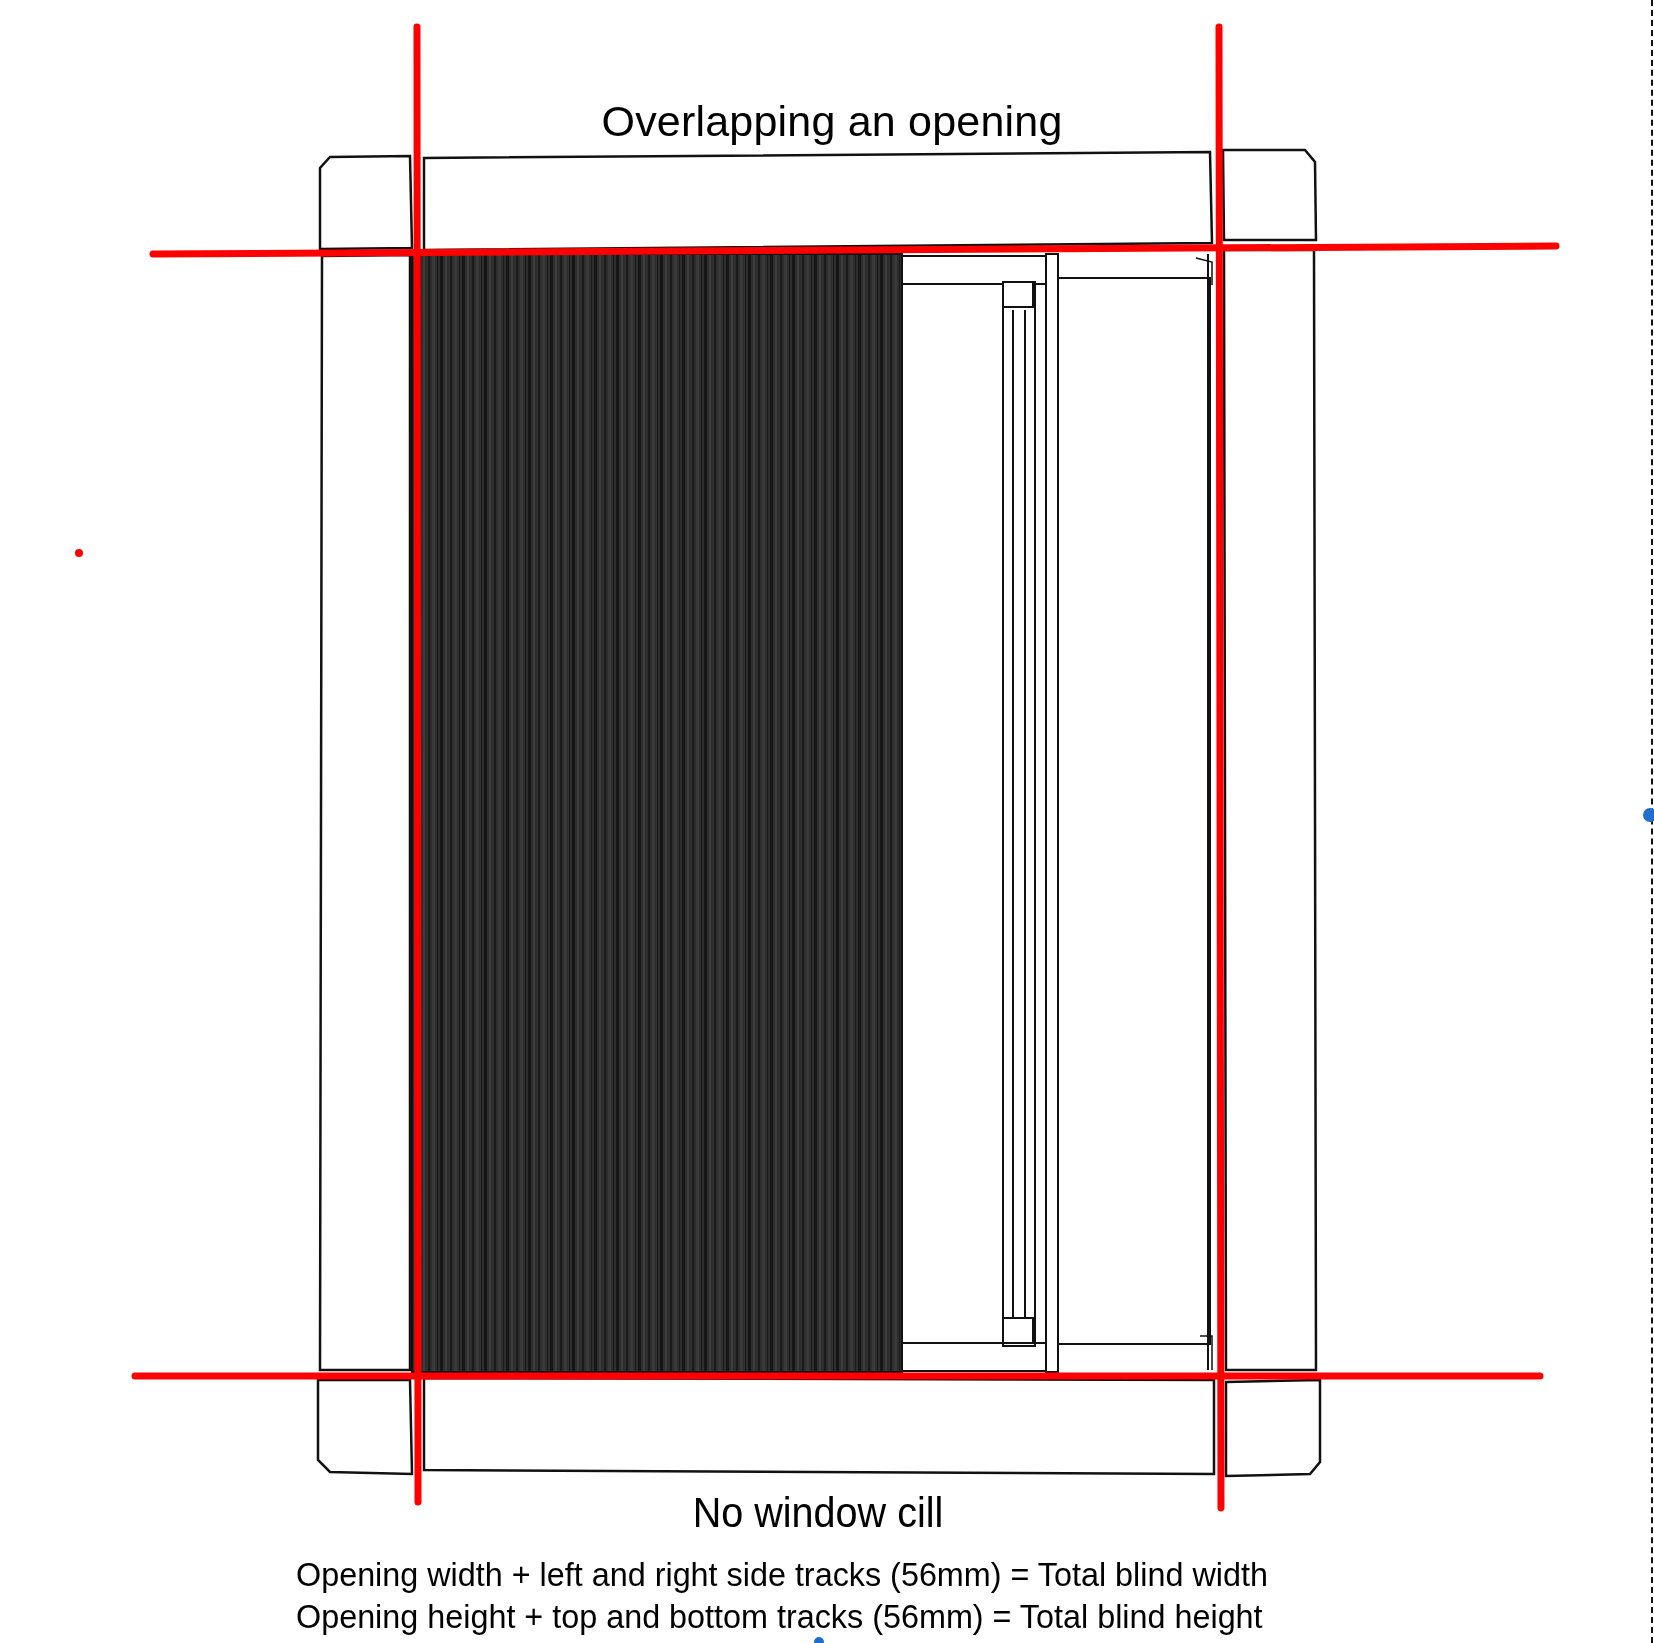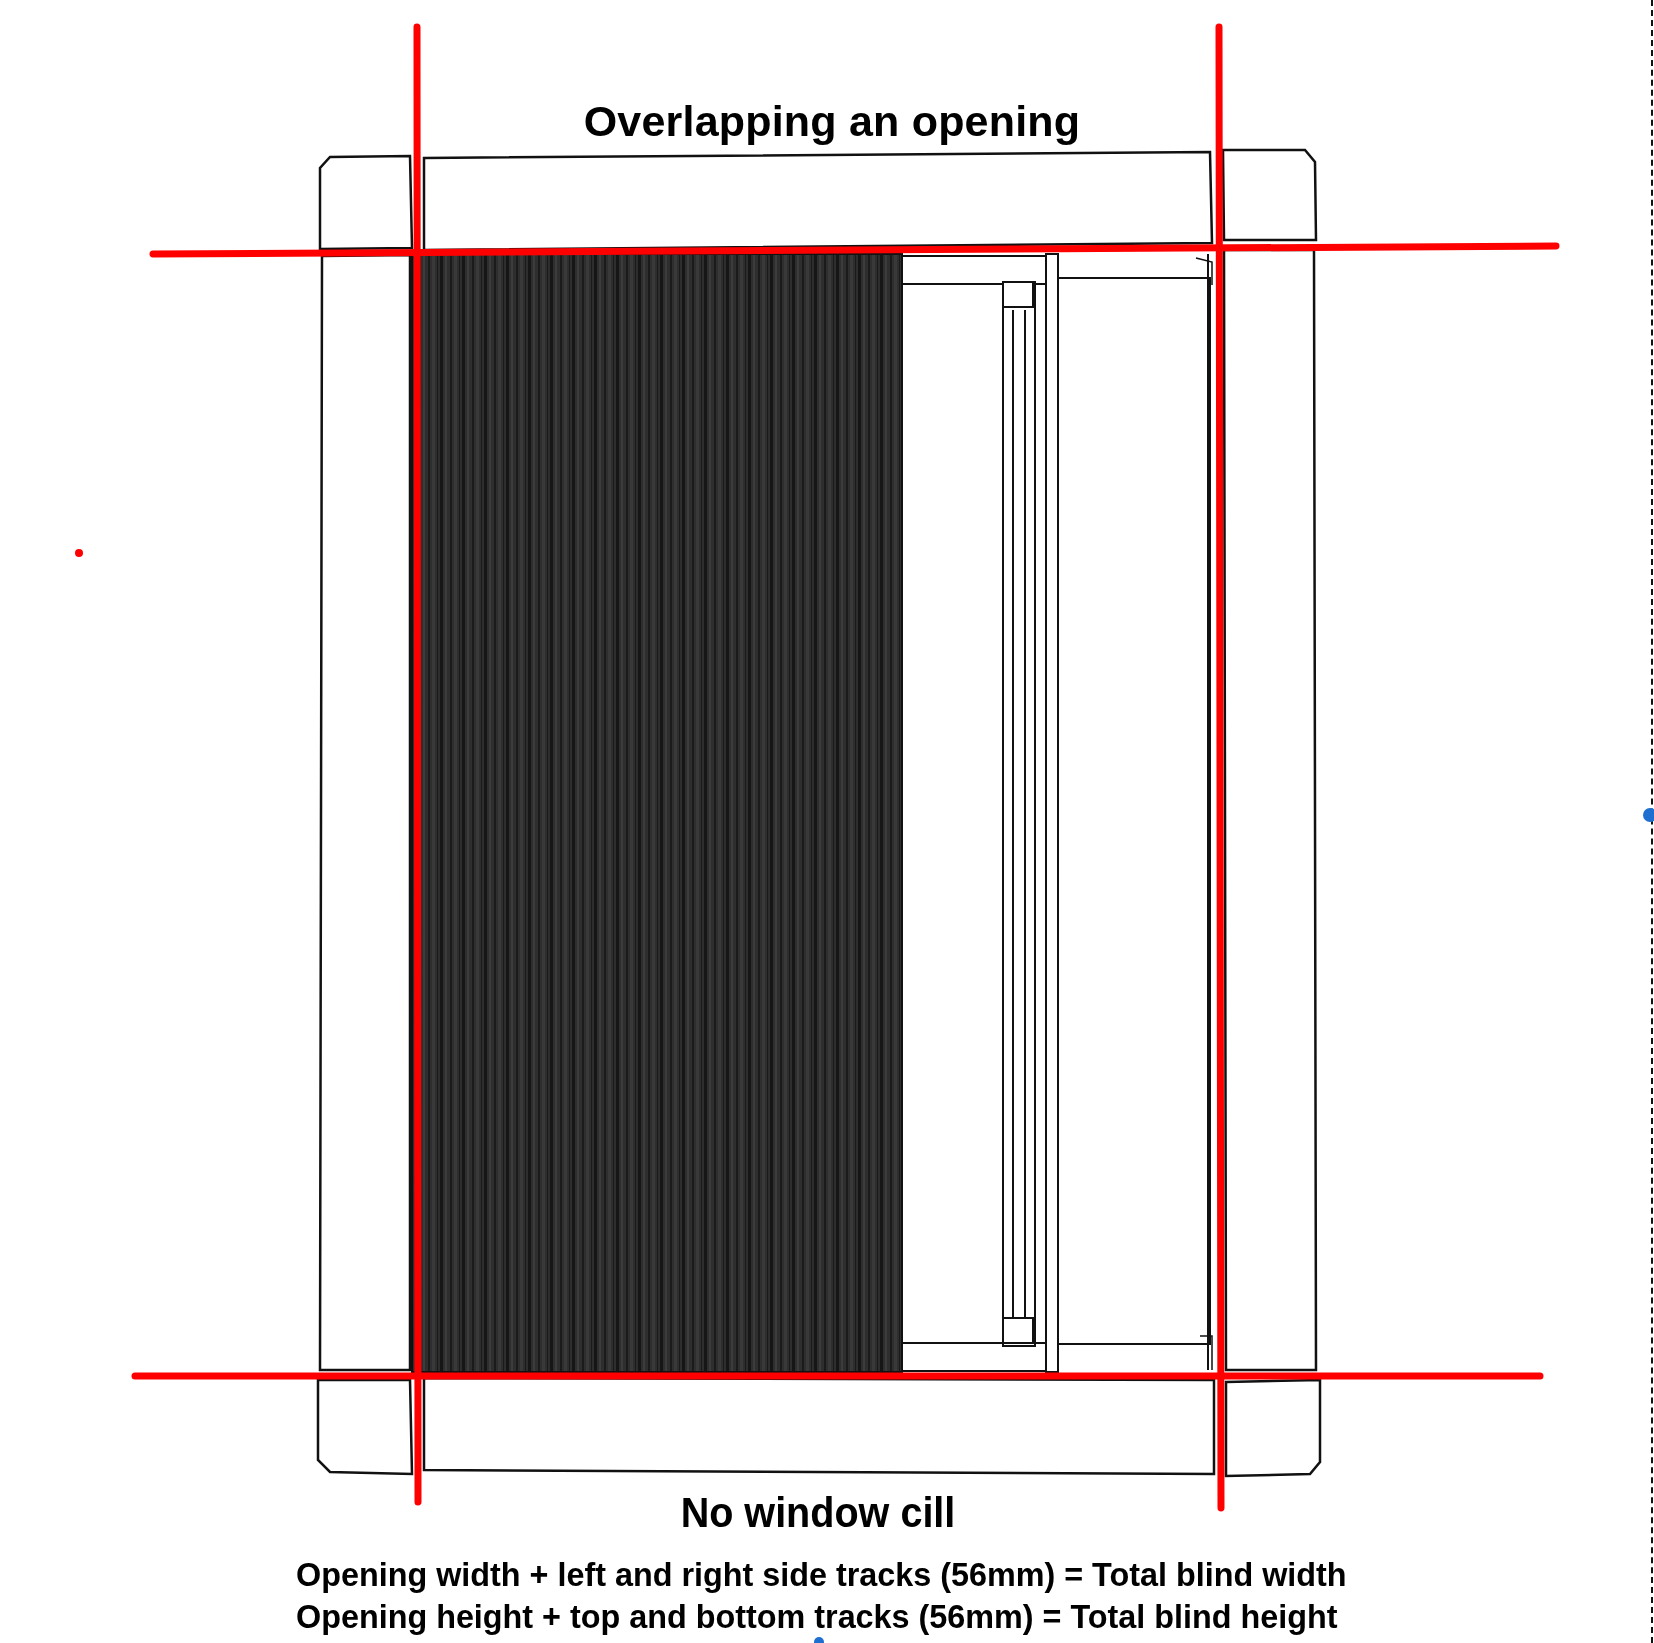--- a/index.html
+++ b/index.html
@@ -13,21 +13,20 @@
       position: relative;
       overflow: hidden;
       font-family: "Liberation Sans", sans-serif;
     }
     #canvas {
       position: absolute;
       left: 0;
       top: 0;
       width: 1654px;
       height: 1261px;
-      font-weight: bold;
     }
     .label {
       position: absolute;
       color: #000;
       white-space: nowrap;
       font-family: "Liberation Sans", sans-serif;
     }
     .title {
       left: 0;
       width: 1664px;

